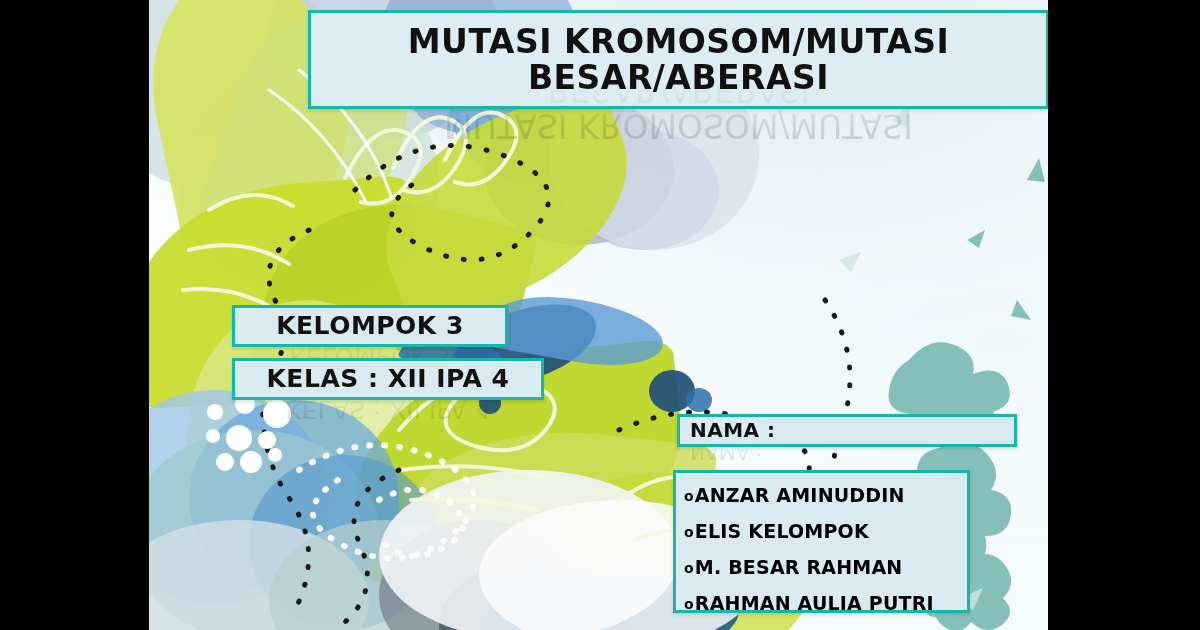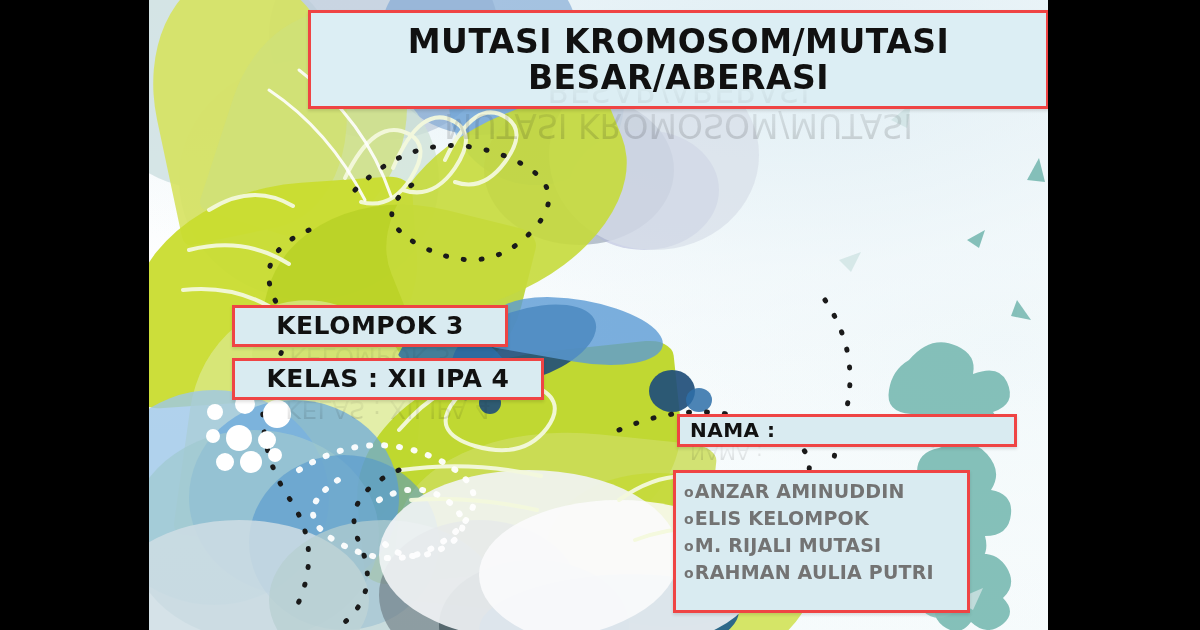--- a/index.html
+++ b/index.html
@@ -70,21 +70,21 @@
     width: 899px;
     height: 630px;
     overflow: visible;
     pointer-events: none;
   }
 
   
   .tbox {
     position: absolute;
     background: #d9ebf1;
-    border: 3px solid #ef4444;
+    border: 3px solid #14b8a6;
     box-sizing: border-box;
     z-index: 40;
     box-shadow: 0 2px 3px rgba(0,0,0,0.12);
   }
   .tbox .inner {
     font-family: "DejaVu Sans", sans-serif;
     font-weight: 700;
     color: #111111;
     letter-spacing: 0.5px;
   }
@@ -164,22 +164,22 @@
   }
   #names-box .namelist {
     list-style: none;
     margin: 0;
     padding: 2px 0 0 8px;
   }
   #names-box .namelist li {
     font-family: "DejaVu Sans", sans-serif;
     font-weight: 700;
     font-size: 19px;
-    line-height: 26px;
-    color: #737373;
+    line-height: 35px;
+    color: #000000;
     white-space: nowrap;
     letter-spacing: 0.2px;
   }
   #names-box .namelist li .bullet {
     font-size: 14px;
     vertical-align: 1px;
     margin-right: 1px;
   }
 </style>
 </head>
@@ -326,21 +326,21 @@
 
     <div class="tbox" id="nama-box">
       <div class="inner">NAMA :</div>
       <div class="reflect">NAMA :</div>
     </div>
 
     <div class="tbox" id="names-box">
       <ul class="namelist">
         <li><span class="bullet">o</span><span>ANZAR AMINUDDIN</span></li>
         <li><span class="bullet">o</span><span>ELIS KELOMPOK</span></li>
-        <li><span class="bullet">o</span><span>M. RIJALI MUTASI</span></li>
+        <li><span class="bullet">o</span><span>M. BESAR RAHMAN</span></li>
         <li><span class="bullet">o</span><span>RAHMAN AULIA PUTRI</span></li>
       </ul>
     </div>
 
   </div>
 
   <div class="bar left"></div>
   <div class="bar right"></div>
 
 </div>

